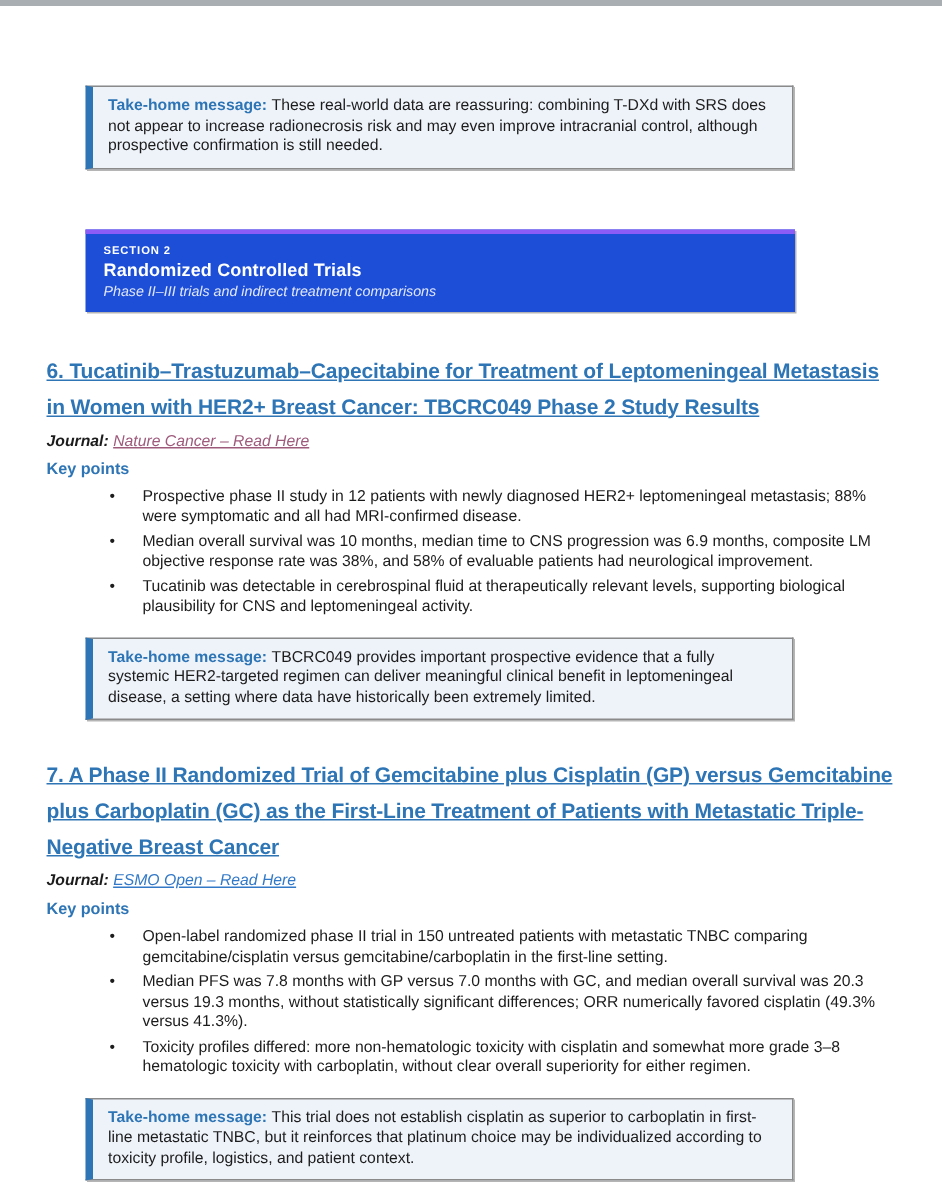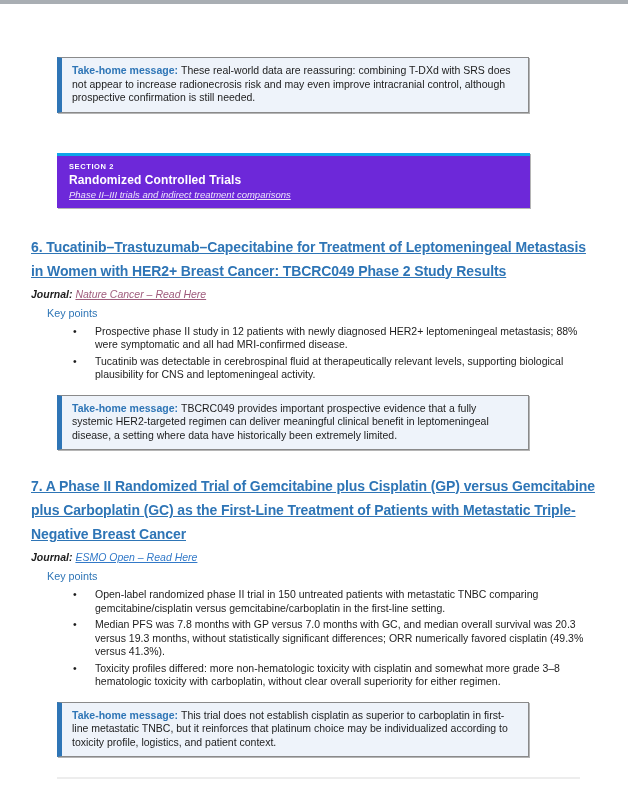--- a/index.html
+++ b/index.html
@@ -34,43 +34,42 @@
     margin-right:3px;
   }
   .box-intro { margin-top:53px; }
   .box-article { margin-top:13px; }
 
   
   .section-banner {
     margin-top:40px;
     margin-left:26px;
     width:473px;
-    background:#6d28d9;
-    border-top:3px solid #0ea5e9;
+    background:#1d4ed8;
+    border-top:3px solid #8b5cf6;
     box-shadow:1px 1px 0 rgba(40,40,40,0.35);
     padding:6px 12px 8px 12px;
     color:#ffffff;
   }
   .section-kicker {
     font-size:7.5px;
     font-weight:bold;
     letter-spacing:0.6px;
   }
   .section-title {
     font-size:12px;
     font-weight:bold;
     margin-top:2px;
     letter-spacing:0.1px;
   }
   .section-subtitle {
     font-size:9.5px;
     font-style:italic;
     color:rgba(255,255,255,0.88);
     margin-top:2px;
-    text-decoration:underline;
   }
 
   
   .article-title {
     display:block;
     margin-top:27px;
     font-size:14px;
     font-weight:bold;
     line-height:24px;
     letter-spacing:-0.1px;
@@ -91,24 +90,23 @@
     font-style:italic;
     text-decoration:underline;
     cursor:pointer;
   }
   .journal-link.visited { color:#9E5A7B; }
   .journal-link.unvisited { color:#3279C8; }
 
   .key-points-heading {
     margin-top:5px;
     font-size:10.8px;
-    font-weight:normal;
+    font-weight:bold;
     color:#2E75B6;
     line-height:14px;
-    margin-left:16px;
   }
 
   ul.key-points { margin-top:5px; list-style:none; }
   ul.key-points li {
     position:relative;
     padding-left:64px;
     font-size:10.5px;
     line-height:13.5px;
     color:#1C1C1C;
     margin-bottom:3px;
@@ -147,20 +145,21 @@
     </div>
 
     <section>
       <a class="article-title">6. Tucatinib–Trastuzumab–Capecitabine for Treatment of Leptomeningeal Metastasis in Women with HER2+ Breast Cancer: TBCRC049 Phase 2 Study Results</a>
       <p class="journal-line">
         <span class="journal-label">Journal:</span><a class="journal-link visited">Nature Cancer – Read Here</a>
       </p>
       <div class="key-points-heading">Key points</div>
       <ul class="key-points">
         <li>Prospective phase II study in 12 patients with newly diagnosed HER2+ leptomeningeal metastasis; 88% were symptomatic and all had MRI-confirmed disease.</li>
+        <li>Median overall survival was 10 months, median time to CNS progression was 6.9 months, composite LM objective response rate was 38%, and 58% of evaluable patients had neurological improvement.</li>
         <li>Tucatinib was detectable in cerebrospinal fluid at therapeutically relevant levels, supporting biological plausibility for CNS and leptomeningeal activity.</li>
       </ul>
       <div class="takehome-box box-article">
         <span class="takehome-label">Take-home message:</span><span>TBCRC049 provides important prospective evidence that a fully systemic HER2-targeted regimen can deliver meaningful clinical benefit in leptomeningeal disease, a setting where data have historically been extremely limited.</span>
       </div>
     </section>
 
     <section>
       <a class="article-title second">7. A Phase II Randomized Trial of Gemcitabine plus Cisplatin (GP) versus Gemcitabine plus Carboplatin (GC) as the First-Line Treatment of Patients with Metastatic Triple-Negative Breast Cancer</a>
       <p class="journal-line">

